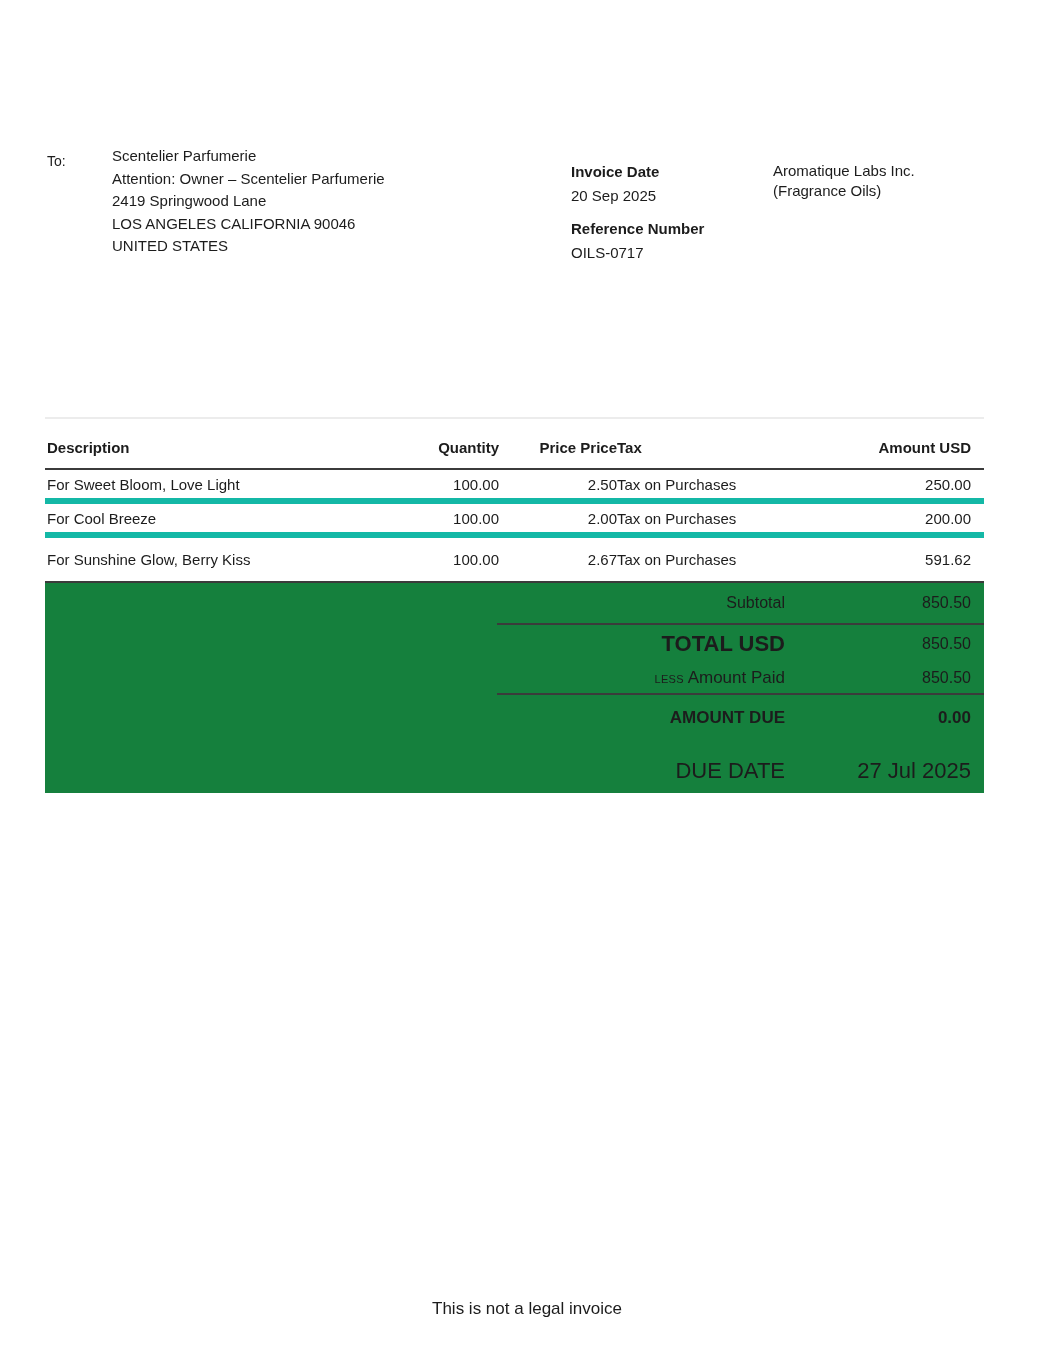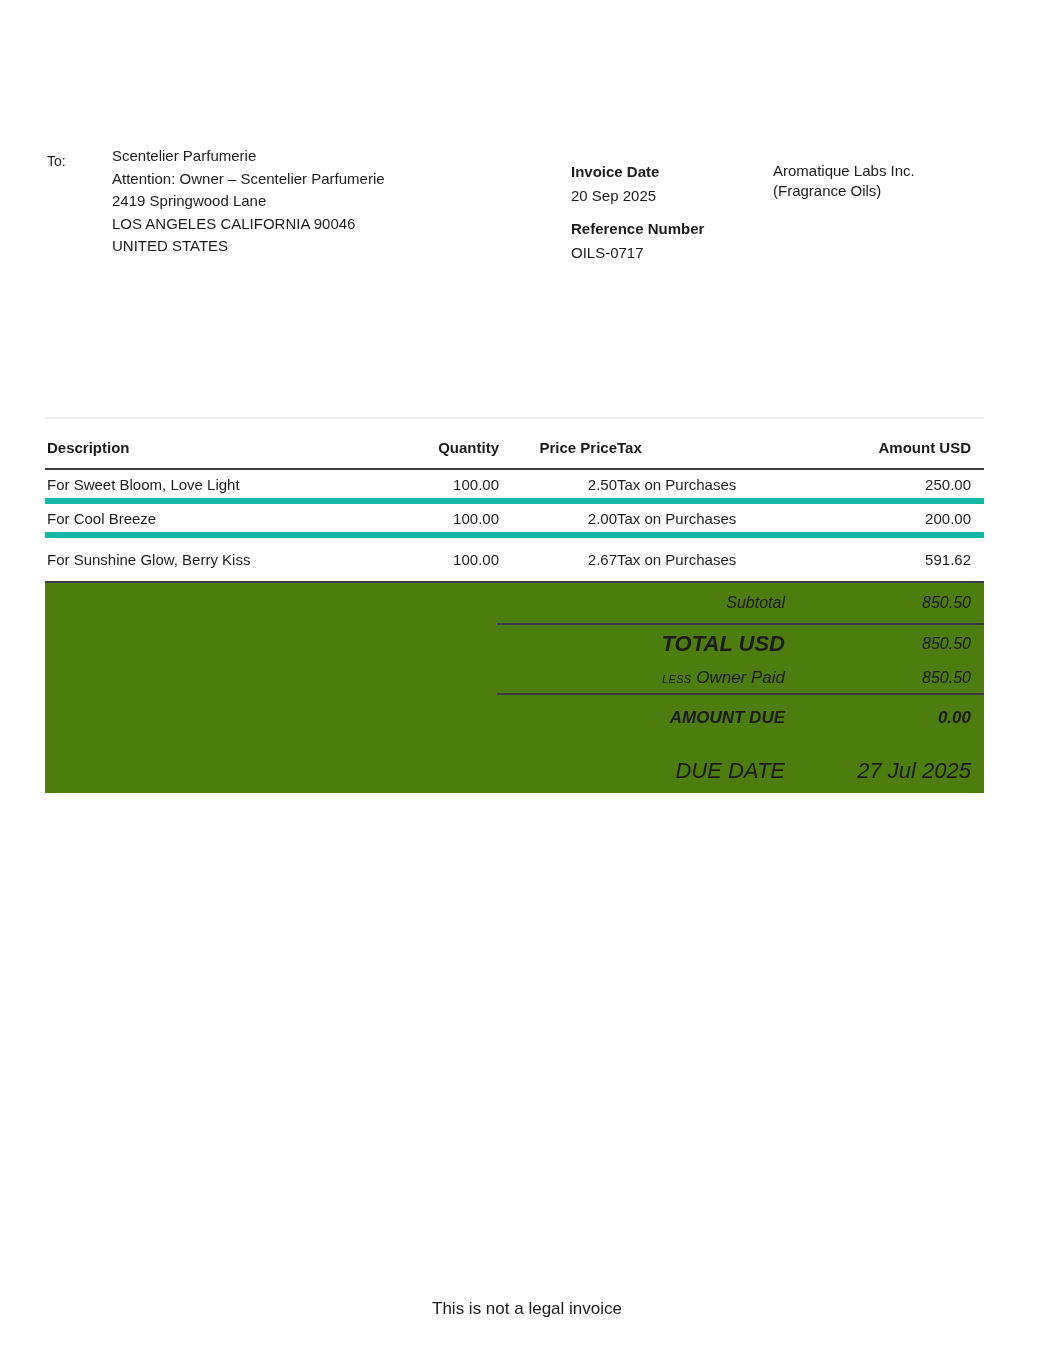--- a/index.html
+++ b/index.html
@@ -37,21 +37,21 @@
   }
   .t-row.last { height: 43px; border-bottom: none; }
   .c-desc  { width: 322px; text-align: left; padding-left: 2px; }
   .c-qty   { width: 132px; text-align: right; }
   .c-price { width: 118px; text-align: right; }
   .c-tax   { width: 168px; text-align: left; }
   .c-amt   { flex: 1;      text-align: right; padding-right: 13px; }
   .rule-dark { height: 2px; background: #3b3b3b; }
 
   
-  .totals { background: #4d7c0f; font-style: italic; }
+  .totals { background: #15803d; }
   .trow { display: flex; align-items: center; font-size: 16px; }
   .tl { width: 740px; text-align: right; }
   .tv { flex: 1; text-align: right; padding-right: 13px; }
   .subtotal-row  { height: 40px; }
   .rule-mid      { margin-left: 452px; height: 2px; background: #3b3b3b; }
   .total-row     { height: 37px; }
   .total-row .tl { font-weight: 700; font-size: 22px; }
   .paid-row      { height: 31px; }
   .paid-row .tl  { font-size: 17px; }
   .less-cap      { font-size: 11px; letter-spacing: 0.3px; }
@@ -130,21 +130,21 @@
       <div class="tv">850.50</div>
     </div>
     <div class="rule-mid"></div>
     <div class="trow total-row">
       <div class="tl">TOTAL USD</div>
       <div class="tv">850.50</div>
     </div>
     <div class="trow paid-row">
       <div class="tl">
         <span class="less-cap">LESS</span>
-        <span>Owner Paid</span>
+        <span>Amount Paid</span>
       </div>
       <div class="tv">850.50</div>
     </div>
     <div class="rule-mid"></div>
     <div class="trow amountdue-row">
       <div class="tl">AMOUNT DUE</div>
       <div class="tv">0.00</div>
     </div>
     <div class="trow duedate-row">
       <div class="tl">DUE DATE</div>

